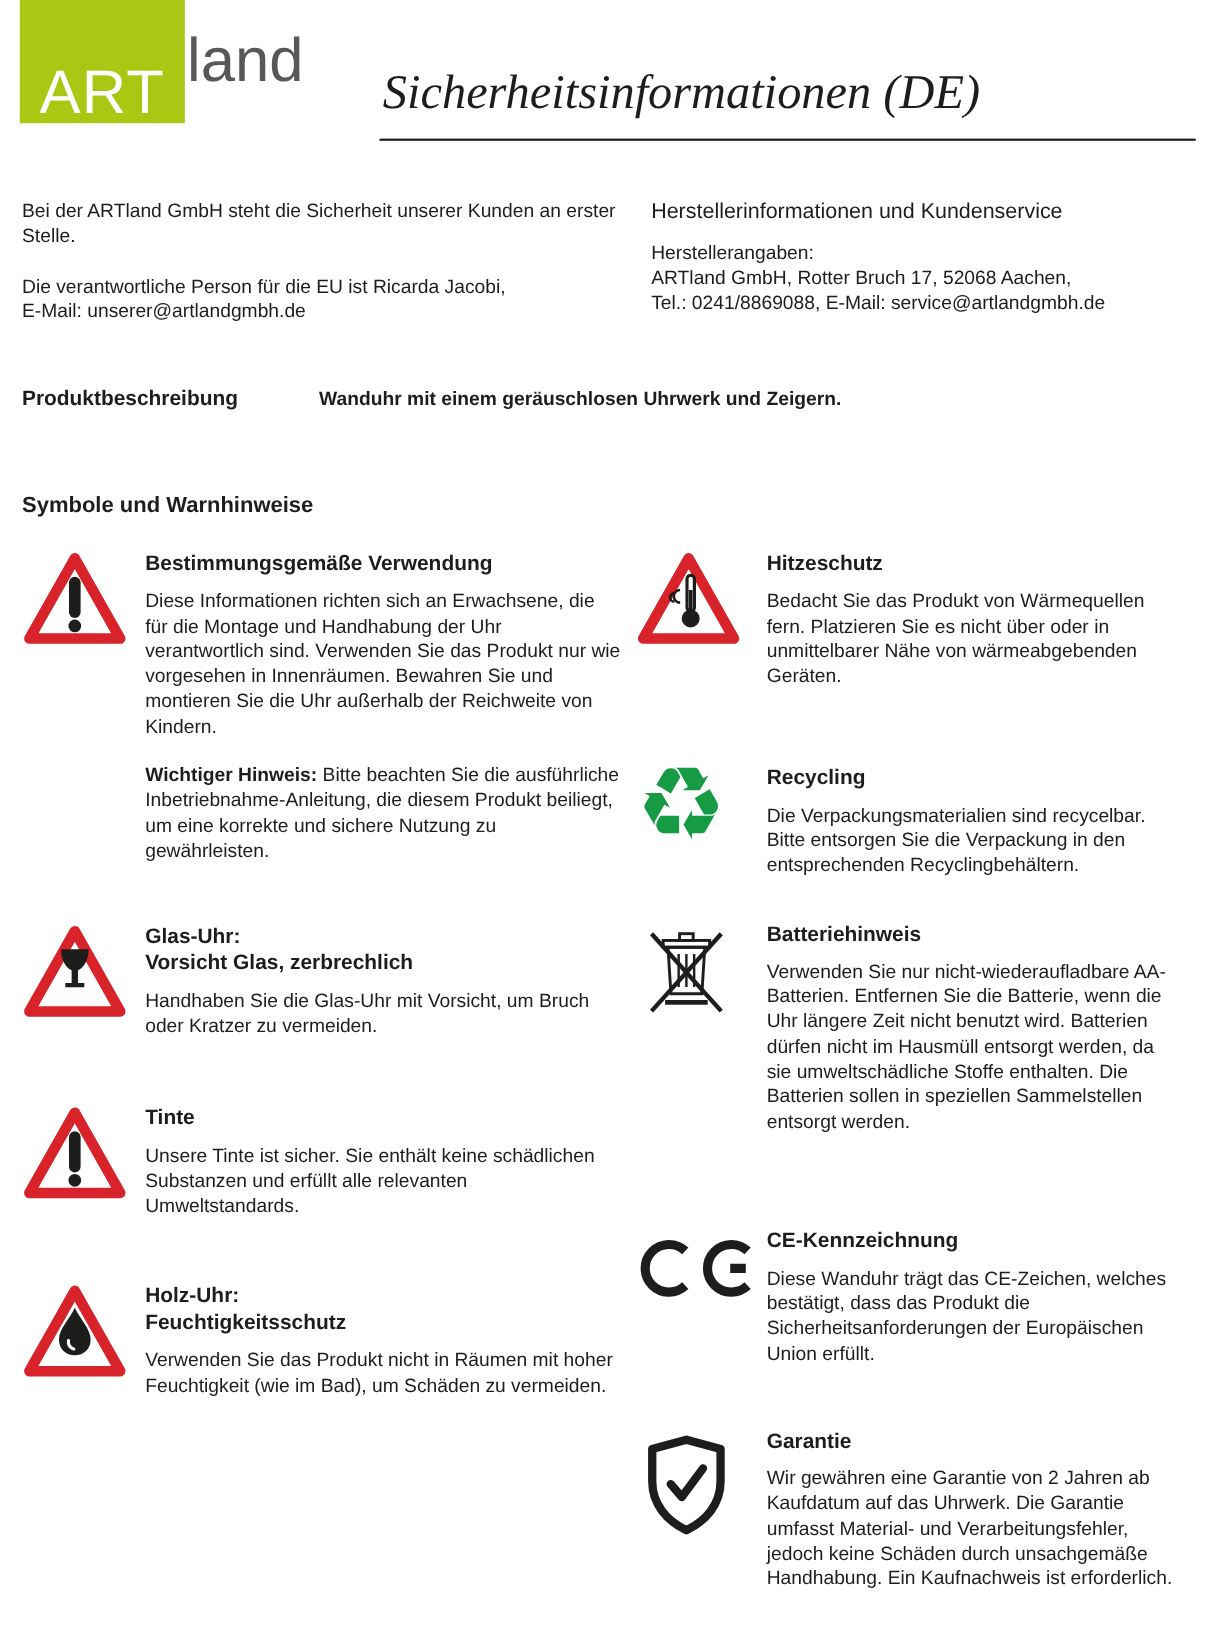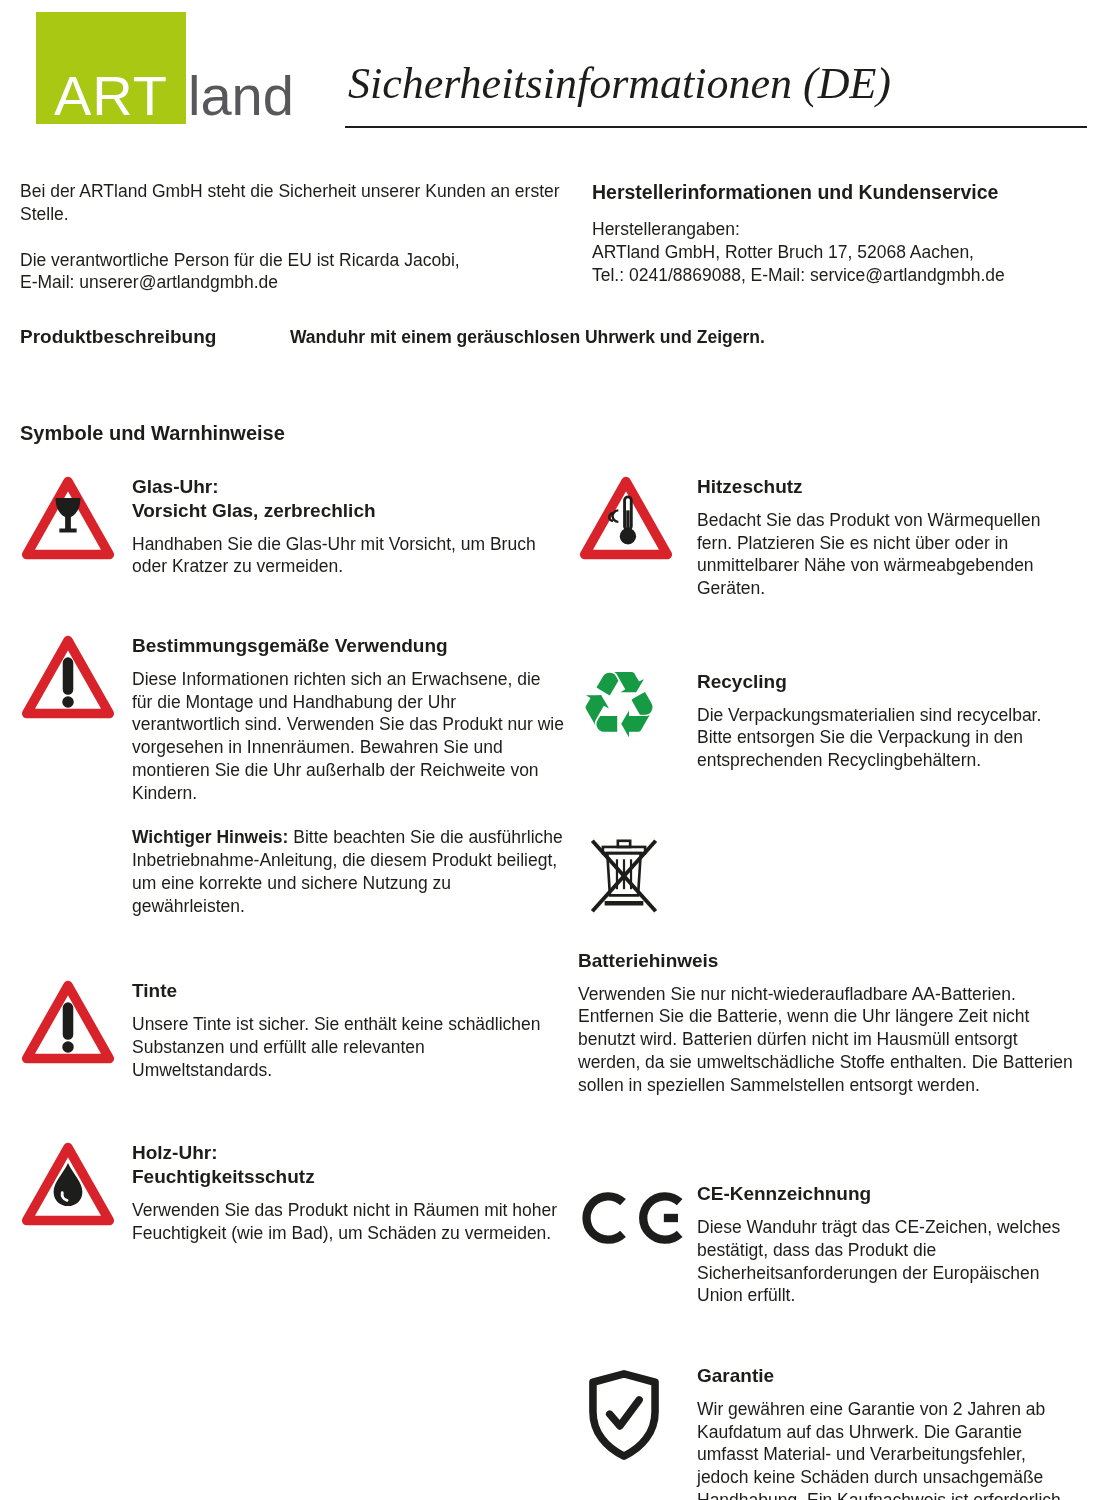--- a/index.html
+++ b/index.html
@@ -9,64 +9,64 @@
     margin:0 auto;
     background:#ffffff;
     font-family:"Liberation Sans", sans-serif;
     color:#1d1d1b;
     overflow:hidden;
   }
   .content { padding:0 20px; }
 
   
   .header { position:relative; height:130px; }
-  .logo { position:absolute; left:18px; top:12px; display:flex; align-items:flex-end;margin-left:18px; }
+  .logo { position:absolute; left:18px; top:0; display:flex; align-items:center; }
   .logo-box {
     background:#a8c813; width:150px; height:112px;
     display:flex; align-items:flex-end; justify-content:center;
   }
   .logo-art { color:#ffffff; font-size:56px; line-height:0.92; letter-spacing:1px; padding-bottom:2px; }
   .logo-land { color:#58585a; font-size:56px; line-height:0.92; margin-left:2px; padding-bottom:2px; }
   .doc-title {
     position:absolute; left:348px; top:58px; margin:0;
     font-family:"Liberation Serif", serif; font-style:italic; font-weight:400;
     font-size:44px; color:#1d1d1b; white-space:nowrap;
   }
   .title-rule { position:absolute; left:345px; right:8px; top:126px; border-top:2px solid #1d1d1b; height:0; }
 
   
   .intro { display:flex; margin-top:50px;justify-content:center; }
   .intro-left { width:545px; font-size:17.5px; line-height:1.3; }
   .intro-gap { height:23px; }
   .intro-right { width:483px; margin-left:27px; font-size:17.5px; line-height:1.3; }
-  .intro-right h2 { font-size:19.5px; margin:0 0 13px 0; font-weight:bold; }
-
-  
-  .product { display:flex; margin-top:32px; align-items:baseline; }
+  .intro-right h2 { font-size:19.5px; margin:0 0 13px 0; font-weight:normal; }
+
+  
+  .product { display:flex; margin-top:58px; align-items:baseline; }
   .product-label { width:270px; font-weight:bold; font-size:19px; }
   .product-text { font-size:17.5px;font-weight:bold; }
 
   
   .symbols-heading { margin:74px 0 0 0; font-size:20px; font-weight:bold; }
   .symbols { display:flex; margin-top:30px; align-items:flex-start; }
   .col-left { width:545px; }
   .col-right { width:497px; margin-left:13px; }
   .sym-item { display:flex; align-items:flex-start; }
   .sym-icon { flex:0 0 112px; }
   .col-right .sym-icon { flex:0 0 119px; }
   .sym-text { flex:1; }
   .sym-text h3 { font-size:19px; font-weight:bold; margin:0 0 10px 0; line-height:1.25; }
   .sym-text p { font-size:17.5px; line-height:1.3; margin:0; }
   .note { margin-top:22px !important; }
 
   .col-left .sym-item + .sym-item { margin-top:56px; }
   .col-left .sym-item:nth-of-type(3) { margin-top:62px; }
   .col-left .sym-item:nth-of-type(4) { margin-top:60px; }
   .col-right .sym-item:nth-of-type(2) { margin-top:70px; }
-  .col-right .sym-item:nth-of-type(3) { margin-top:58px;flex-direction:column; }
+  .col-right .sym-item:nth-of-type(3) { margin-top:40px; }
   .col-right .sym-item:nth-of-type(4) { margin-top:86px; }
   .col-right .sym-item:nth-of-type(5) { margin-top:57px; }
 
   .tri-svg { width:96px; height:96px; display:block; margin-top:-4px; }
   .recycle-glyph {
     display:block; font-family:"DejaVu Sans", sans-serif;
     font-size:92px; line-height:1; color:#169a44; margin-top:-10px;
   }
   .bin-svg { width:88px; height:92px; display:block; margin-left:2px; }
   .ce-svg { width:110px; height:52px; display:block; margin-top:10px; }
@@ -121,41 +121,41 @@
     <h2 class="symbols-heading">Symbole und Warnhinweise</h2>
 
     <div class="symbols">
 
       <div class="col-left">
 
         <div class="sym-item">
           <div class="sym-icon">
             <svg class="tri-svg" viewBox="0 0 100 100">
               <use href="#tri"></use>
-              <path d="M37 28 h26 c0 11 -5 18 -10 20 v12 h6 v4 H41 v-4 h6 V48 c-5 -2 -10 -9 -10 -20 z" fill="#1d1d1b"></path>
-            </svg>
-          </div>
-          <div class="sym-text">
-            <h3><span>Glas-Uhr:</span><br><span>Vorsicht Glas, zerbrechlich</span></h3>
-            <p>Handhaben Sie die Glas-Uhr mit Vorsicht, um Bruch oder Kratzer zu vermeiden.</p>
-          </div>
-        </div>
-
-        <div class="sym-item">
-          <div class="sym-icon">
-            <svg class="tri-svg" viewBox="0 0 100 100">
-              <use href="#tri"></use>
               <path d="M50 34 L50 62" stroke="#1d1d1b" stroke-width="11" stroke-linecap="round" fill="none"></path>
               <circle cx="50" cy="75" r="6" fill="#1d1d1b"></circle>
             </svg>
           </div>
           <div class="sym-text">
             <h3>Bestimmungsgemäße Verwendung</h3>
             <p>Diese Informationen richten sich an Erwachsene, die für die Montage und Handhabung der Uhr verantwortlich sind. Verwenden Sie das Produkt nur wie vorgesehen in Innenräumen. Bewahren Sie und montieren Sie die Uhr außerhalb der Reichweite von Kindern.</p>
             <p class="note"><b>Wichtiger Hinweis:</b> <span>Bitte beachten Sie die ausführliche Inbetriebnahme-Anleitung, die diesem Produkt beiliegt, um eine korrekte und sichere Nutzung zu gewährleisten.</span></p>
+          </div>
+        </div>
+
+        <div class="sym-item">
+          <div class="sym-icon">
+            <svg class="tri-svg" viewBox="0 0 100 100">
+              <use href="#tri"></use>
+              <path d="M37 28 h26 c0 11 -5 18 -10 20 v12 h6 v4 H41 v-4 h6 V48 c-5 -2 -10 -9 -10 -20 z" fill="#1d1d1b"></path>
+            </svg>
+          </div>
+          <div class="sym-text">
+            <h3><span>Glas-Uhr:</span><br><span>Vorsicht Glas, zerbrechlich</span></h3>
+            <p>Handhaben Sie die Glas-Uhr mit Vorsicht, um Bruch oder Kratzer zu vermeiden.</p>
           </div>
         </div>
 
         <div class="sym-item">
           <div class="sym-icon">
             <svg class="tri-svg" viewBox="0 0 100 100">
               <use href="#tri"></use>
               <path d="M50 34 L50 62" stroke="#1d1d1b" stroke-width="11" stroke-linecap="round" fill="none"></path>
               <circle cx="50" cy="75" r="6" fill="#1d1d1b"></circle>
             </svg>

